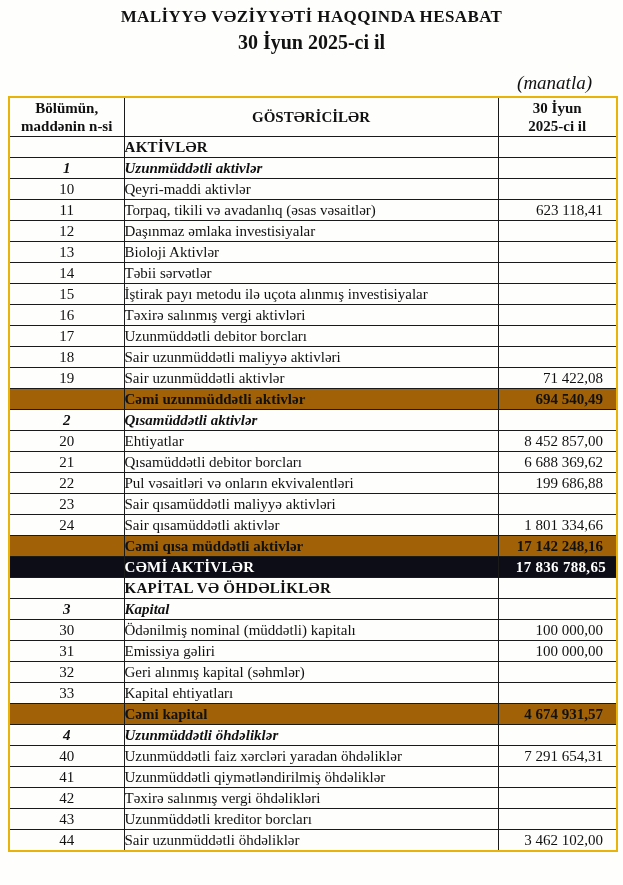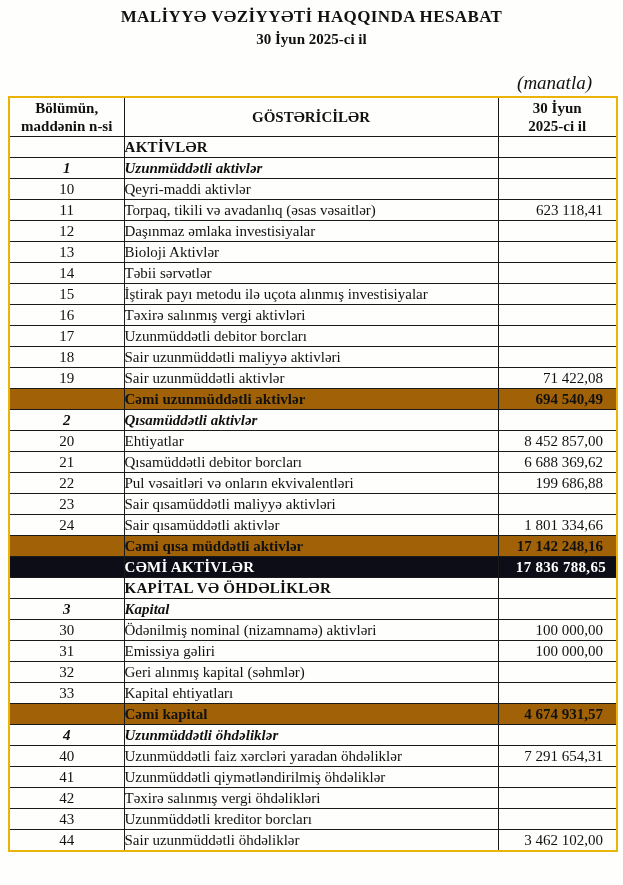--- a/index.html
+++ b/index.html
@@ -21,21 +21,21 @@
     padding-top: 7px;
     text-align: center;
     font-size: 17px;
     font-weight: bold;
     letter-spacing: 0.4px;
   }
   .subtitle {
     margin: 0;
     padding-top: 4px;
     text-align: center;
-    font-size: 15px;
+    font-size: 20px;
     font-weight: bold;
   }
   .currency-note {
     position: absolute;
     top: 72px;
     right: 31px;
     font-size: 19px;
     font-style: italic;
   }
   table.report {
@@ -223,21 +223,21 @@
           <td class="cell-label">KAPİTAL VƏ ÖHDƏLİKLƏR</td>
           <td class="cell-value"></td>
         </tr>
         <tr class="row-group">
           <td class="cell-num">3</td>
           <td class="cell-label">Kapital</td>
           <td class="cell-value"></td>
         </tr>
         <tr class="row-item">
           <td class="cell-num">30</td>
-          <td class="cell-label">Ödənilmiş nominal (nizamnamə) aktivləri</td>
+          <td class="cell-label">Ödənilmiş nominal (müddətli) kapitalı</td>
           <td class="cell-value">100 000,00</td>
         </tr>
         <tr class="row-item">
           <td class="cell-num">31</td>
           <td class="cell-label">Emissiya gəliri</td>
           <td class="cell-value">100 000,00</td>
         </tr>
         <tr class="row-item">
           <td class="cell-num">32</td>
           <td class="cell-label">Geri alınmış kapital (səhmlər)</td>

